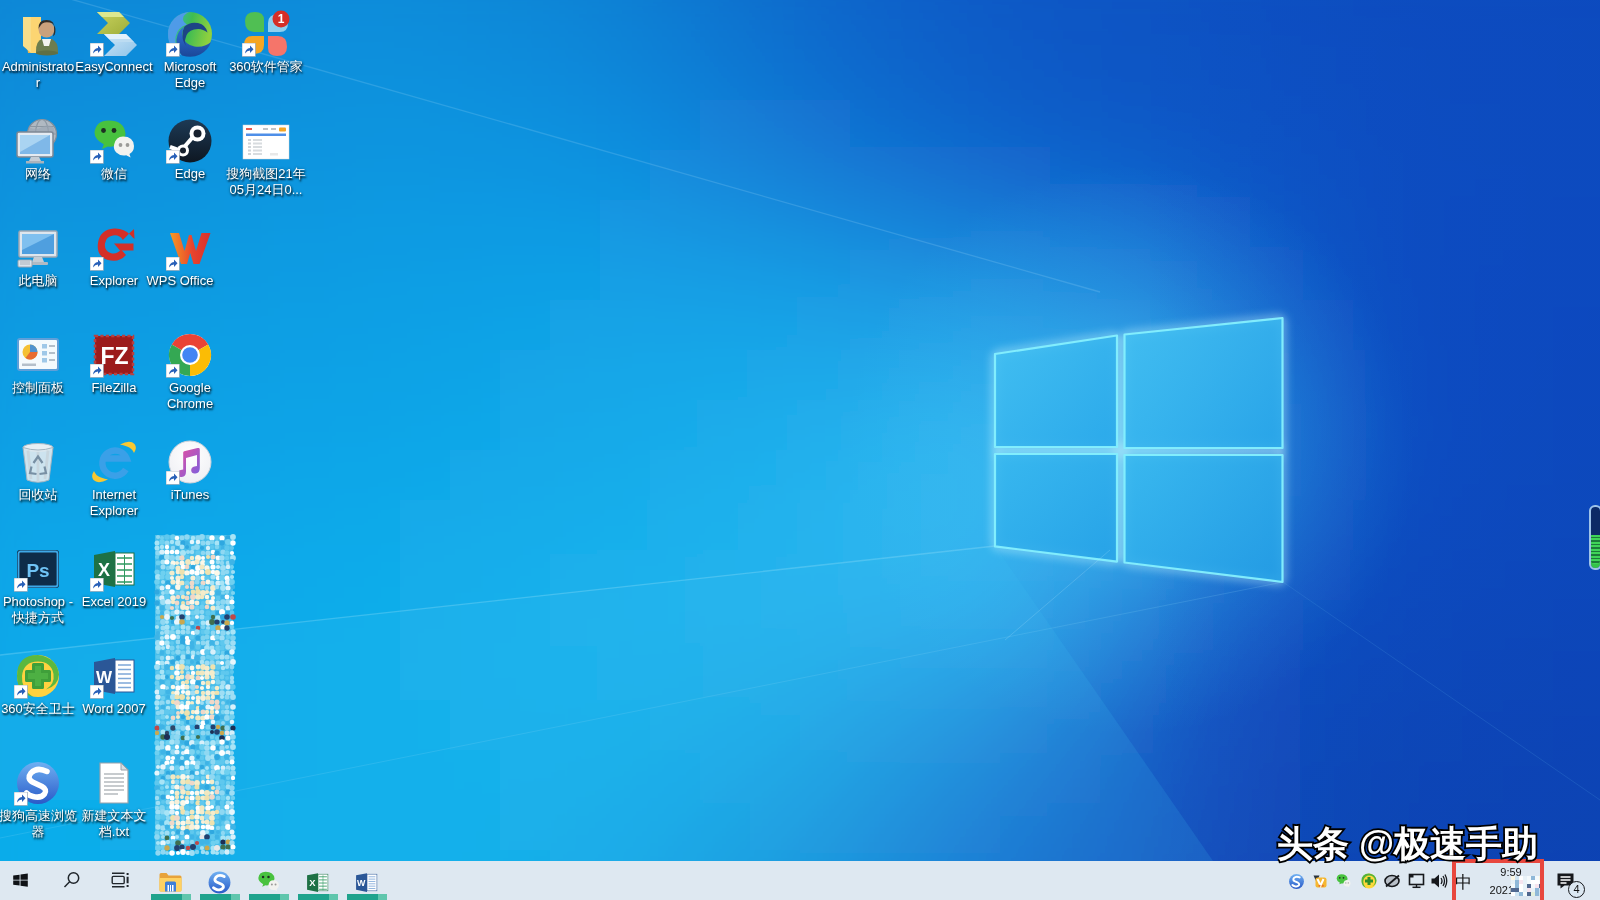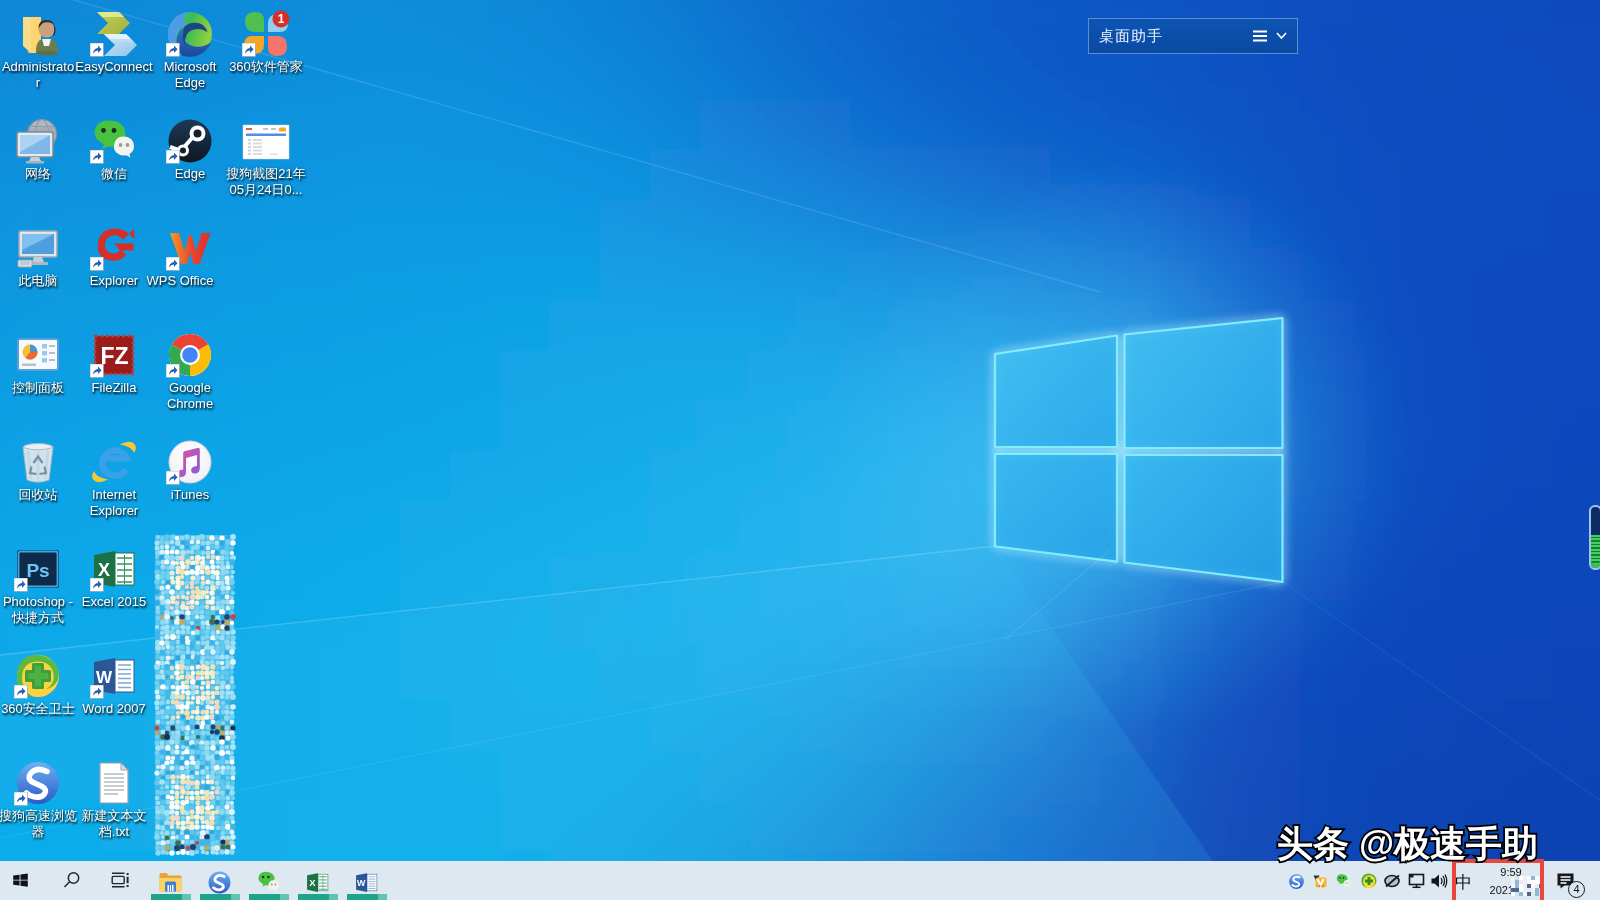--- a/index.html
+++ b/index.html
@@ -1259,21 +1259,21 @@
 <path d="M4 10 L25 6 L25 42 L4 38 Z" fill="#1e7145"></path>
 <text x="14" y="31" font-size="18" font-weight="bold" fill="#fff" text-anchor="middle" font-family="Liberation Sans,sans-serif">X</text>
 </svg>
       <svg class="sc" width="14" height="14" viewBox="0 0 14 14">
         <g>
           <rect x="0" y="0" width="13.5" height="13.5" fill="#fff" stroke="#8898a8" stroke-width=".6"></rect>
           <path d="M3 10.5 Q3.5 5.5 8 5 L8 2.5 L11.5 6.2 L8 10 L8 7.5 Q5 7.5 3 10.5 Z" fill="#2860b8"></path>
         </g>
       </svg>
     </div>
-    <div class="lb" style="left:59px;top:594px">Excel 2015</div>
+    <div class="lb" style="left:59px;top:594px">Excel 2019</div>
     <div class="ic" style="left:14px;top:652px">
       <svg width="48" height="48" viewBox="0 0 48 48">
 <circle cx="24" cy="24" r="21" fill="#ffd23f"></circle>
 <path d="M24 3 Q3 3 3 24 Q3 41 19 45 Q7 37 8 24 Q9.5 9.5 24 9.5 Q37 9.5 39.5 22 Q41 32 32 37.5 Q44 34 45 22.5 Q43 5.5 24 3 Z" fill="#5cb83f"></path>
 <path d="M19.5 12.5 h9 v7 h7 v9 h-7 v7 h-9 v-7 h-7 v-9 h7 Z" fill="#3f9f3a" stroke="#3f9f3a" stroke-width="3" stroke-linejoin="round"></path>
 <path d="M21 14 h6 v7 h7 v6 h-7 v7 h-6 v-7 h-7 v-6 h7 Z" fill="#4db043"></path>
 </svg>
       <svg class="sc" width="14" height="14" viewBox="0 0 14 14">
         <g>
           <rect x="0" y="0" width="13.5" height="13.5" fill="#fff" stroke="#8898a8" stroke-width=".6"></rect>
@@ -2342,29 +2342,20 @@
       <circle cx="192" cy="853" r="2.9" fill="#9fdef4"></circle>
       <circle cx="197" cy="852" r="2.3" fill="#7fd4f0"></circle>
       <circle cx="203" cy="852" r="2.3" fill="#9fdef4"></circle>
       <circle cx="207" cy="853" r="2.1" fill="#9fdef4"></circle>
       <circle cx="213" cy="852" r="2.5" fill="#a8e4f6"></circle>
       <circle cx="217" cy="853" r="2.1" fill="#a8e4f6"></circle>
       <circle cx="222" cy="852" r="2.6" fill="#8fd8f2"></circle>
       <circle cx="227" cy="852" r="2.7" fill="#d8f0fa"></circle>
       <circle cx="232" cy="852" r="2.7" fill="#8fd8f2"></circle>
     </svg>
-<div id="assistant">
- <div class="t">桌面助手</div>
- <svg class="h" width="16" height="14" viewBox="0 0 16 14">
-        <path d="M1 2.5 h14 M1 7 h14 M1 11.5 h14" stroke="#fff" stroke-width="1.8"></path>
-      </svg>
- <svg class="v" width="13" height="13" viewBox="0 0 13 13">
-        <path d="M2 4 L6.5 9 L11 4" stroke="#fff" stroke-width="1.6" fill="none"></path>
-      </svg>
-</div>
 <div id="capsule">
       <div class="str"></div>
     </div>
 <div id="taskbar">
 <div class="tbi" style="left:12px">
         <svg width="17" height="17" viewBox="0 0 17 17">
 <path d="M1.2 3.6 L7.6 2.7 V7.7 H1.2 Z M8.5 2.55 L15.8 1.5 V7.7 H8.5 Z M1.2 8.6 H7.6 V13.6 L1.2 12.7 Z M8.5 8.6 H15.8 V14.8 L8.5 13.75 Z" fill="#0f1216"></path>
         </svg>
       </div>
       <div class="tbi" style="left:63px">

